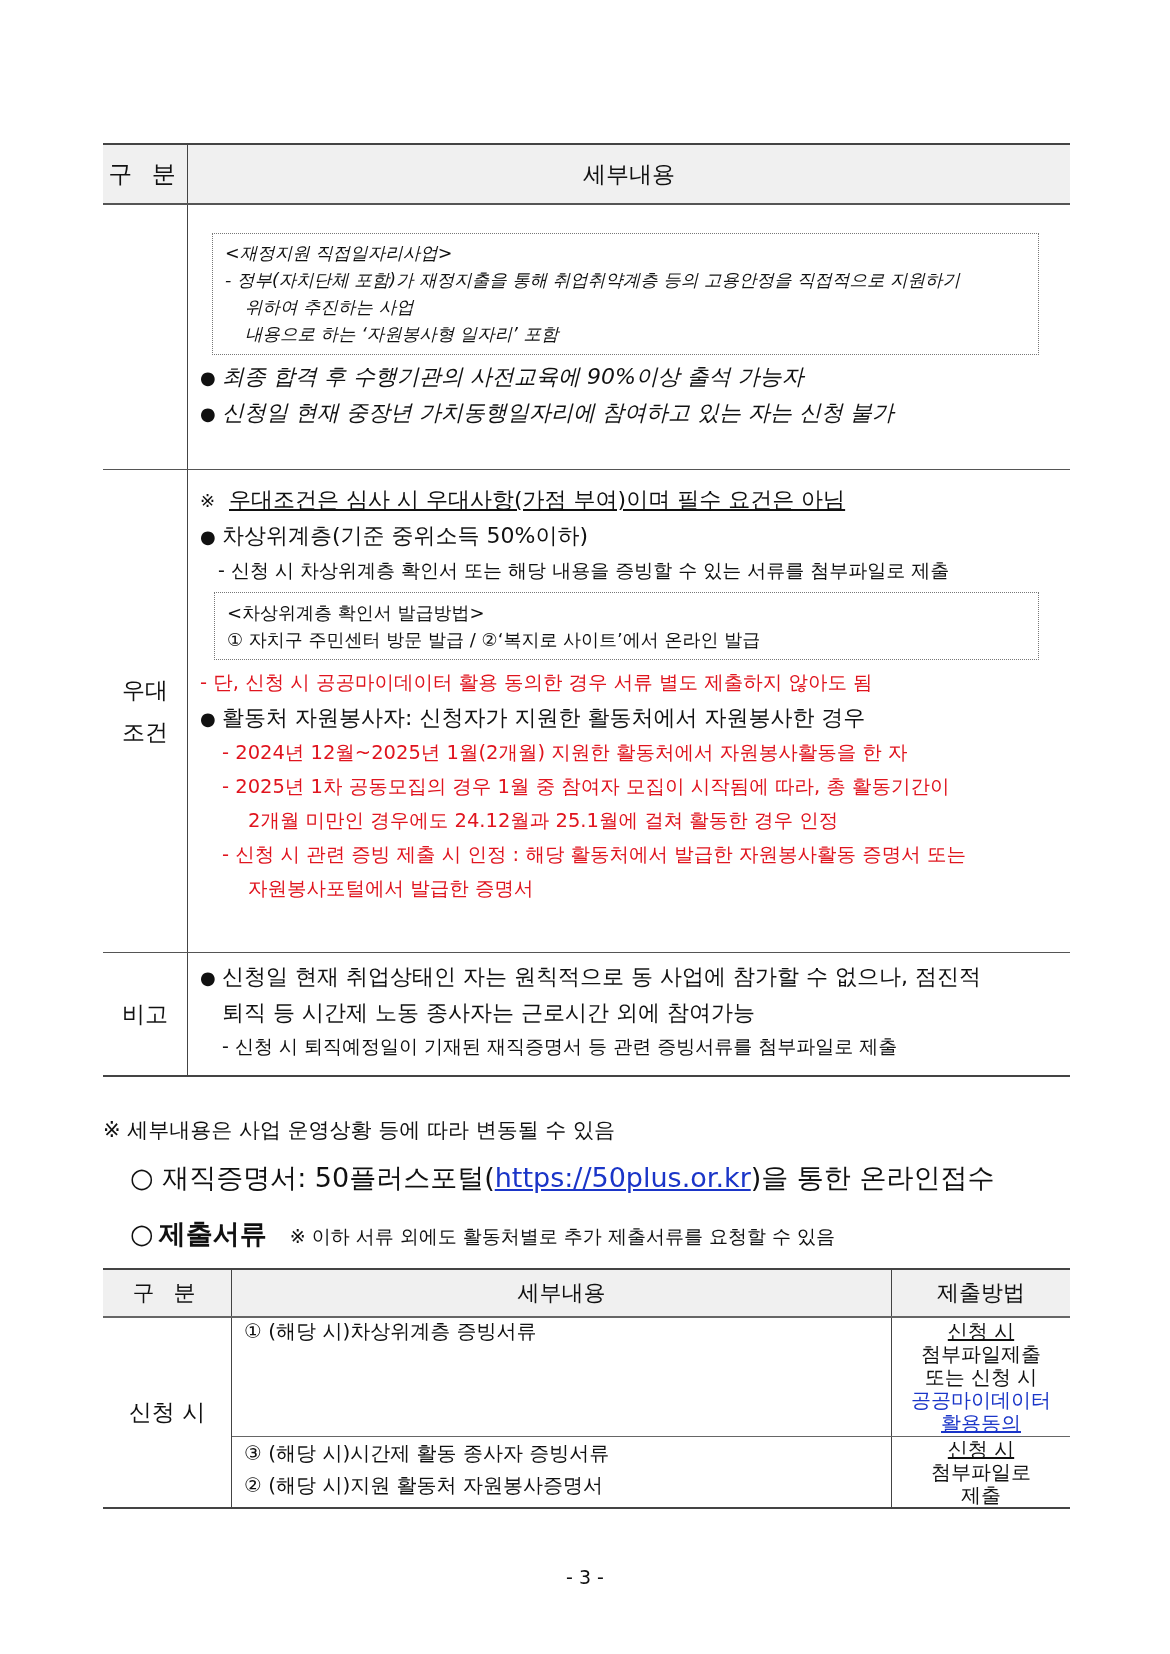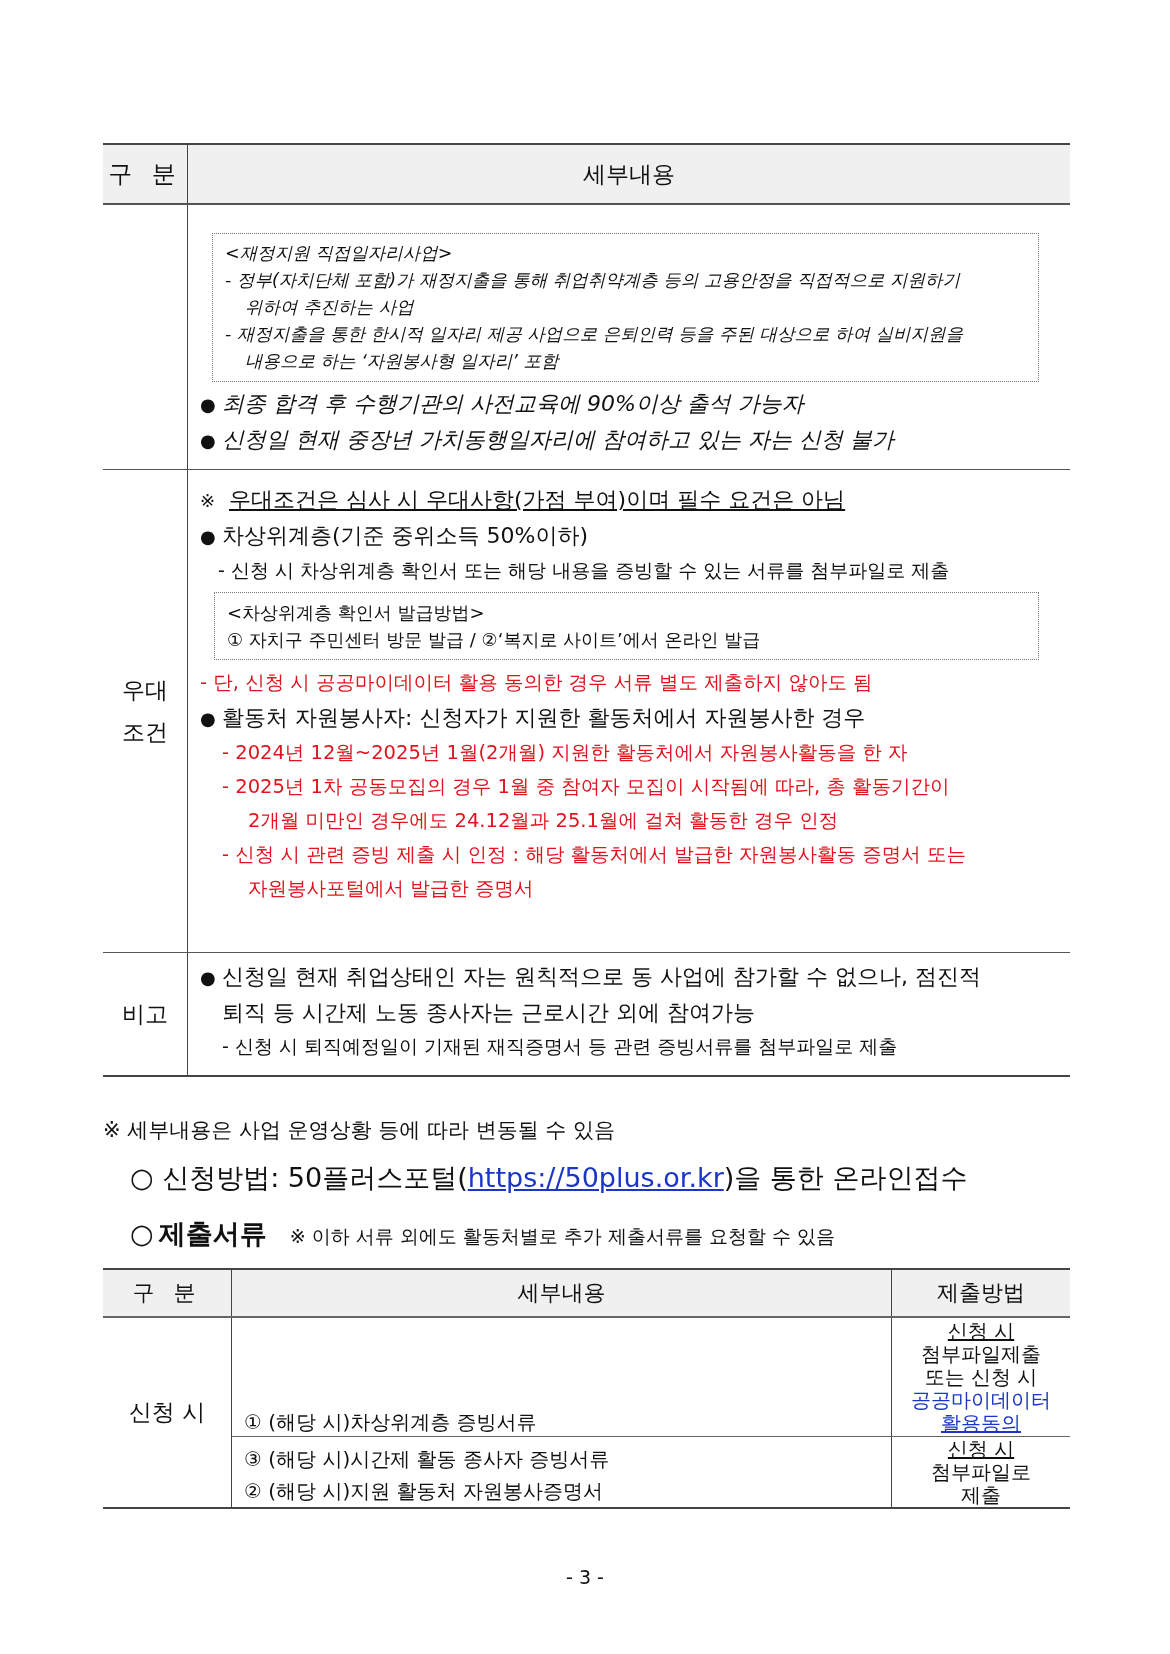--- a/index.html
+++ b/index.html
@@ -26,40 +26,39 @@
   .t2 .h { display: flex; height: 46px; background: #f0f0f0; border-bottom: 2px solid #666; font-size: 22px; }
   .t2 .h div { display: flex; align-items: center; justify-content: center; }
   .t2 .h .a { width: 128px; border-right: 1px solid #444; letter-spacing: 6px; }
   .t2 .h .b { flex: 1; border-right: 1px solid #444; }
   .t2 .h .c { width: 178px; }
   .t2 .body { display: flex; }
   .t2 .body .a { width: 128px; border-right: 1px solid #444; display: flex; align-items: center; justify-content: center; font-size: 23px; }
   .t2 .body .rest { flex: 1; display: flex; flex-direction: column; }
   .t2 .sub { display: flex; border-bottom: 1px solid #666; }
   .t2 .sub:last-child { border-bottom: none; }
-  .t2 .sub .b { flex: 1; border-right: 1px solid #444; padding-left: 12px; font-size: 20px; display: flex; flex-direction: column; justify-content: flex-end; }
+  .t2 .sub .b { flex: 1; border-right: 1px solid #444; padding-left: 12px; font-size: 20px; display: flex; flex-direction: column; justify-content: flex-start; }
   .t2 .sub .c { width: 178px; text-align: center; font-size: 20px; line-height: 23px; display: flex; flex-direction: column; justify-content: center; }
 </style>
 </head>
 <body>
 
 <div class="t1">
   <div class="hdr-row">
     <div class="c1">구 분</div>
     <div class="c2">세부내용</div>
   </div>
 
   <div class="row" style="height:264px;">
     <div class="c1"></div>
     <div class="c2" style="padding-top:28px;font-style:italic;">
       <div class="box">
         <div>&lt;재정지원 직접일자리사업&gt;</div>
         <div>- 정부(자치단체 포함)가 재정지출을 통해 취업취약계층 등의 고용안정을 직접적으로 지원하기</div>
         <div class="indent">위하여 추진하는 사업</div>
-        <div>- 재정지출을 통한 한시적 일자리 제공 사업으로 은퇴인력 등을 주된 대상으로 하여 실비지원을</div>
         <div class="indent">내용으로 하는 ‘자원봉사형 일자리’ 포함</div>
       </div>
       <div class="b-line" style="margin-top:4px;"><span class="bullet">●</span><span>최종 합격 후 수행기관의 사전교육에 90%이상 출석 가능자</span></div>
       <div class="b-line"><span class="bullet">●</span><span>신청일 현재 중장년 가치동행일자리에 참여하고 있는 자는 신청 불가</span></div>
     </div>
   </div>
 
   <div class="row" style="height:482px;">
     <div class="c1">
       <div><span>우대</span><br><span>조건</span></div>
@@ -89,21 +88,21 @@
       <div class="b-line" style="padding-left:22px;">퇴직 등 시간제 노동 종사자는 근로시간 외에 참여가능</div>
       <div class="dash-line" style="padding-left:22px;">- 신청 시 퇴직예정일이 기재된 재직증명서 등 관련 증빙서류를 첨부파일로 제출</div>
     </div>
   </div>
 </div>
 
 <div class="abs" style="left:103px; top:1116px; font-size:21px;">※ 세부내용은 사업 운영상황 등에 따라 변동될 수 있음</div>
 
 <div class="abs" style="left:130px; top:1160px; font-size:27px; white-space:nowrap;">
   <span>○</span>
-  <span>신청방법: 50플러스포털(</span><span class="link-blue">https://50plus.or.kr</span><span>)을 통한 온라인접수</span>
+  <span>재직증명서: 50플러스포털(</span><span class="link-blue">https://50plus.or.kr</span><span>)을 통한 온라인접수</span>
 </div>
 
 <div class="abs" style="left:130px; top:1216px; white-space:nowrap;">
   <span style="font-size:27px;">○</span>
   <span style="font-size:27px; font-weight:bold;">제출서류</span>
   <span style="font-size:19px; margin-left:18px;margin-top:39px;">※ 이하 서류 외에도 활동처별로 추가 제출서류를 요청할 수 있음</span>
 </div>
 
 <div class="t2">
   <div class="h">

